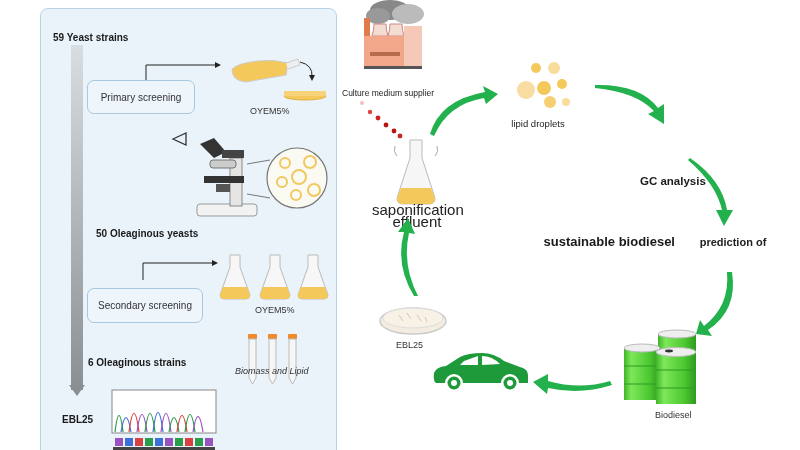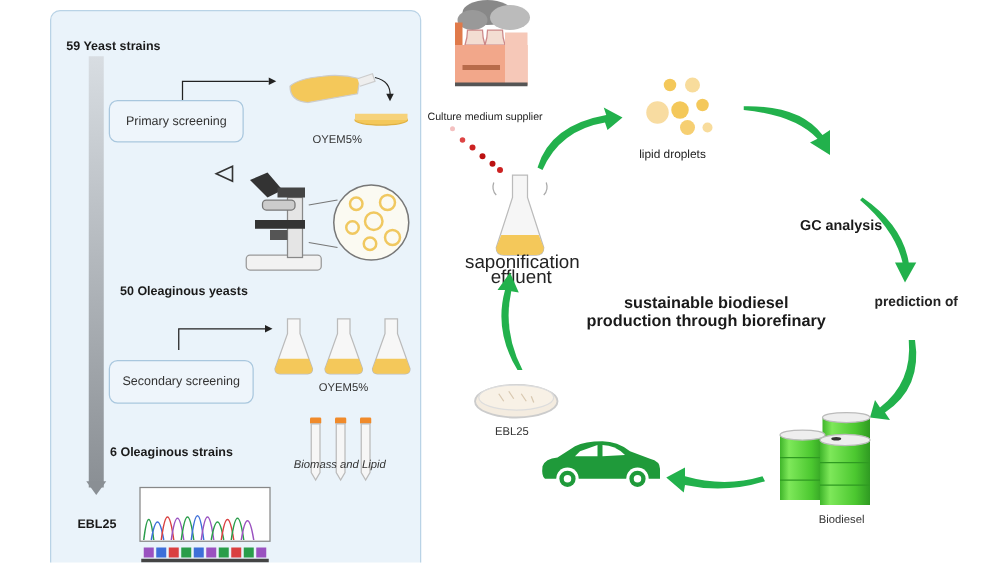--- a/index.html
+++ b/index.html
@@ -2,21 +2,21 @@
 <html><head>
 <meta charset="utf-8">
 <style>
   html,body{margin:0;padding:0;}
   body{width:800px;height:450px;background:#ffffff;position:relative;overflow:hidden;font-family:"Liberation Sans",sans-serif;color:#222;}
   .abs{position:absolute;}
   .panel{left:40px;top:8px;width:297px;height:460px;background:#eaf3fa;border:1.5px solid #b9d3e6;border-radius:8px;box-sizing:border-box;}
   .bold{font-weight:bold;font-size:10px;color:#1a1a1a;}
   .lbl{font-size:9px;color:#333;}
   .screen-box{background:#eef5fb;border:1.5px solid #a9c7de;border-radius:7px;font-size:10px;color:#333;display:flex;align-items:center;justify-content:center;}
-  .center-title{font-weight:bold;font-size:13px;line-height:15px;text-align:center;color:#1a1a1a;}
+  .center-title{font-weight:bold;font-size:13px;line-height:15px;text-align:right;color:#1a1a1a;}
   .rlbl{font-size:10px;color:#222;text-align:center;line-height:12px;}
   svg{position:absolute;overflow:visible;}
 </style>
 </head>
 <body>
 
 <div class="abs panel"></div>
 
 <svg style="left:68px;top:40px;" width="20" height="360">
   <defs>
@@ -208,21 +208,20 @@
   <circle cx="50" cy="24" r="5" fill="#f4c85a"></circle>
   <circle cx="38" cy="42" r="6" fill="#f6cf72"></circle>
   <circle cx="54" cy="42" r="4" fill="#f8dc9c"></circle>
 </svg>
 <div class="abs rlbl" style="left:498px;top:118px;width:80px;font-size:9.5px;">lipid droplets</div>
 
 <div class="abs" style="left:640px;top:127px;font-size:11.5px;font-weight:bold;color:#1a1a1a;margin-top:48px;">GC analysis</div>
 
 <div class="abs center-title" style="left:455px;top:234px;width:220px;">
   <div>sustainable biodiesel</div>
-  <div>production through biorefinary</div>
 </div>
 
 <div class="abs rlbl" style="left:670px;top:236px;width:126px;font-size:11px;line-height:13px;font-weight:bold;">
   <div>prediction of</div>
 </div>
 
 <svg style="left:377px;top:303px;" width="72" height="34">
   <ellipse cx="36" cy="18" rx="33" ry="13" fill="#f4ece0" stroke="#ccc" stroke-width="1.5"></ellipse>
   <ellipse cx="36" cy="15" rx="30" ry="10" fill="#f8f1e6" stroke="#ddd"></ellipse>
   <g stroke="#d8c8b0" stroke-width="1">

